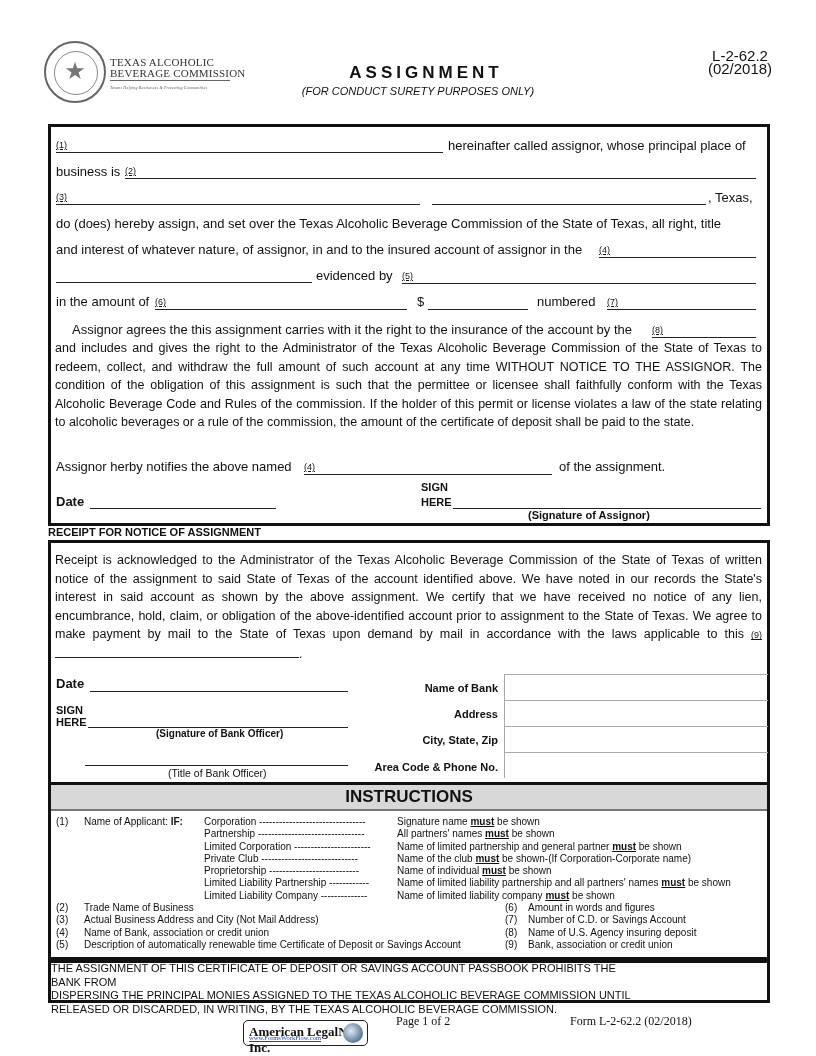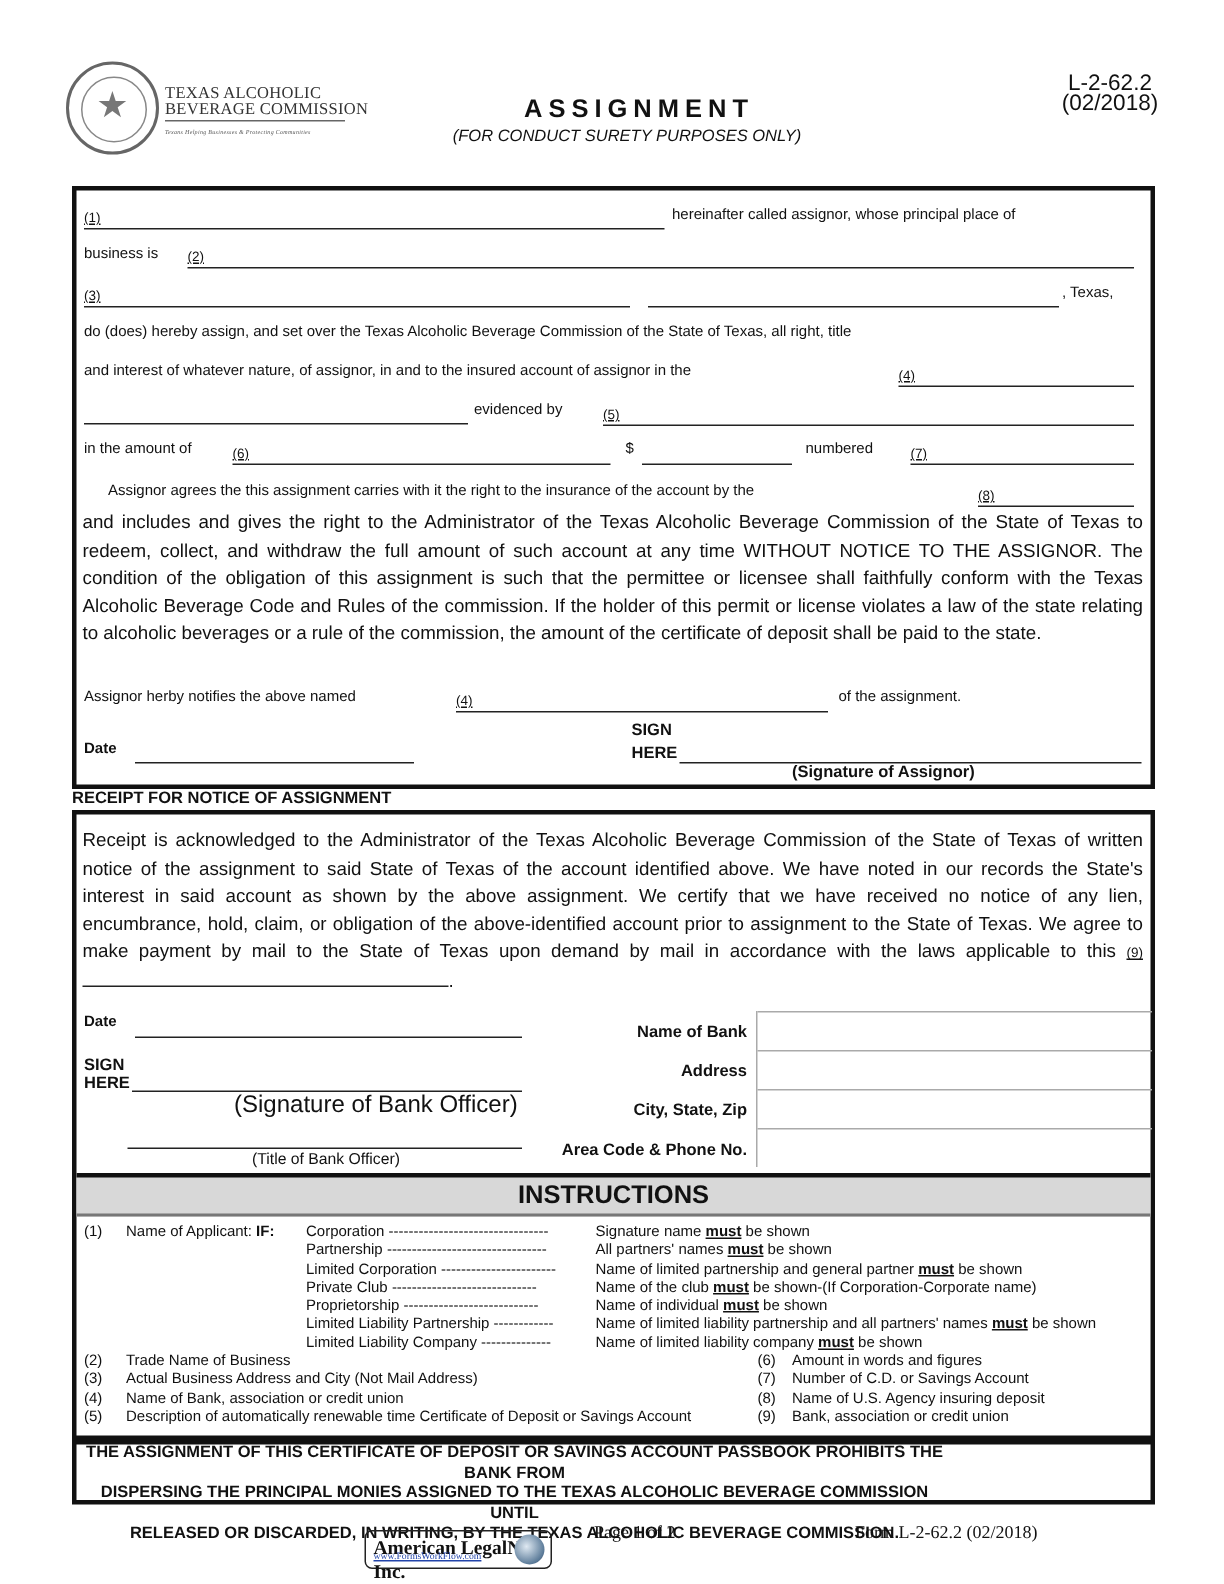--- a/index.html
+++ b/index.html
@@ -23,39 +23,39 @@
   .subtitle { left: 0; top: 85px; width: 836px; text-align: center; font-style: italic; font-size: 11px; }
   .formno { left: 700px; top: 49px; width: 80px; text-align: center; font-size: 15px; line-height: 13px; }
 
   
   .box { border: 3px solid #111; box-sizing: border-box; }
   .box1 { left: 48px; top: 124px; width: 722px; height: 402px; }
   .box2 { left: 48px; top: 540px; width: 722px; height: 420px; }
   .box3 { left: 48px; top: 960px; width: 722px; height: 43px; }
 
   .line { position: absolute; border-bottom: 1px solid #222; height: 0; }
-  .t { position: absolute; font-size: 10px; white-space: nowrap; }
+  .t { position: absolute; font-size: 13px; white-space: nowrap; }
   .s { font-size: 9px; text-decoration: underline; }
   .para { position: absolute; left: 55px; width: 707px; font-size: 12.5px; line-height: 18.6px;
           text-align: justify; }
   .para .fill { display: inline-block; border-bottom: 1px solid #222; height: 12px; vertical-align: baseline; }
 
   .receipt-head { left: 48px; top: 526px; width: 722px; text-align: left; font-weight: bold;
                   font-size: 11px; }
   .bold-small { font-weight: bold; font-size: 11px; }
   .bank-grid { left: 504px; top: 674px; width: 263px; border-left: 1px solid #aaa; }
   .bank-grid div { height: 25px; border-top: 1px solid #aaa; }
   .bank-label { position: absolute; width: 146px; left: 352px; text-align: right; font-weight: bold; font-size: 11px; }
 
   .instr-bar { left: 51px; top: 782px; width: 716px; height: 24px; background: #d8d8d8;
                border-top: 3px solid #111; border-bottom: 2px solid #777; box-sizing: content-box;
                text-align: center; font-weight: bold; font-size: 17px; line-height: 24px; }
   .instr { position: absolute; font-size: 10px; line-height: 12.3px; white-space: nowrap; }
   .instr b u, .instr u b { font-weight: bold; }
-  .warn { left: 51px; top: 962px; width: 584px; text-align: center; font-weight: bold; font-size: 11px;
+  .warn { left: 51px; top: 962px; width: 584px; text-align: left; font-weight: normal; font-size: 11px;
           line-height: 13.5px; }
 
   .footer-badge { left: 243px; top: 1020px; width: 125px; height: 26px; border: 1px solid #222;
                   border-radius: 5px; box-sizing: border-box; }
   .footer-badge .n { position: absolute; left: 5px; top: 3px; font-family: "Liberation Serif", serif;
                      font-size: 13px; font-weight: bold; }
   .footer-badge .u { position: absolute; left: 5px; top: 13px; font-family: "Liberation Serif", serif;
                      font-size: 6.5px; color: #2244aa; text-decoration: underline; }
   .footer-badge .g { position: absolute; right: 4px; top: 2px; width: 20px; height: 20px; border-radius: 50%;
                      background: radial-gradient(circle at 40% 40%, #dfe9f2, #5a7a98 70%, #223 100%); }
@@ -139,21 +139,21 @@
 <div class="para" style="top:551px;">
   <span>Receipt is acknowledged to the Administrator of the Texas Alcoholic Beverage Commission of the State of Texas of written notice of the assignment to said State of Texas of the account identified above.  We have noted in our records the State's interest in said account as shown by the above assignment.  We certify that we have received no notice of any lien, encumbrance, hold, claim, or obligation of the above-identified account prior to assignment to the State of Texas.  We agree to make payment by mail to the State of Texas upon demand by mail in accordance with the laws applicable to this</span>
   <span class="s" style="font-size:9px;">(9)</span><span class="fill" style="width:244px;"></span><span>.</span>
 </div>
 
 <span class="t" style="left:56px;top:676px;font-weight:bold;">Date</span>
 <div class="line" style="left:90px;top:677px;width:258px;height:14px;"></div>
 <span class="t bold-small" style="left:56px;top:704px;">SIGN</span>
 <span class="t bold-small" style="left:56px;top:716px;">HERE</span>
 <div class="line" style="left:88px;top:713px;width:260px;height:14px;"></div>
-<span class="t" style="left:156px;top:728px;font-size:16px;">(Signature of Bank Officer)</span>
+<span class="t" style="left:156px;top:728px;font-size:10px;font-weight:bold;">(Signature of Bank Officer)</span>
 <div class="line" style="left:85px;top:751px;width:263px;height:14px;"></div>
 <span class="t" style="left:168px;top:767px;font-size:10.5px;">(Title of Bank Officer)</span>
 
 <div class="abs bank-grid">
   <div></div>
   <div></div>
   <div></div>
   <div></div>
 </div>
 <span class="bank-label" style="top:682px;">Name of Bank</span>

